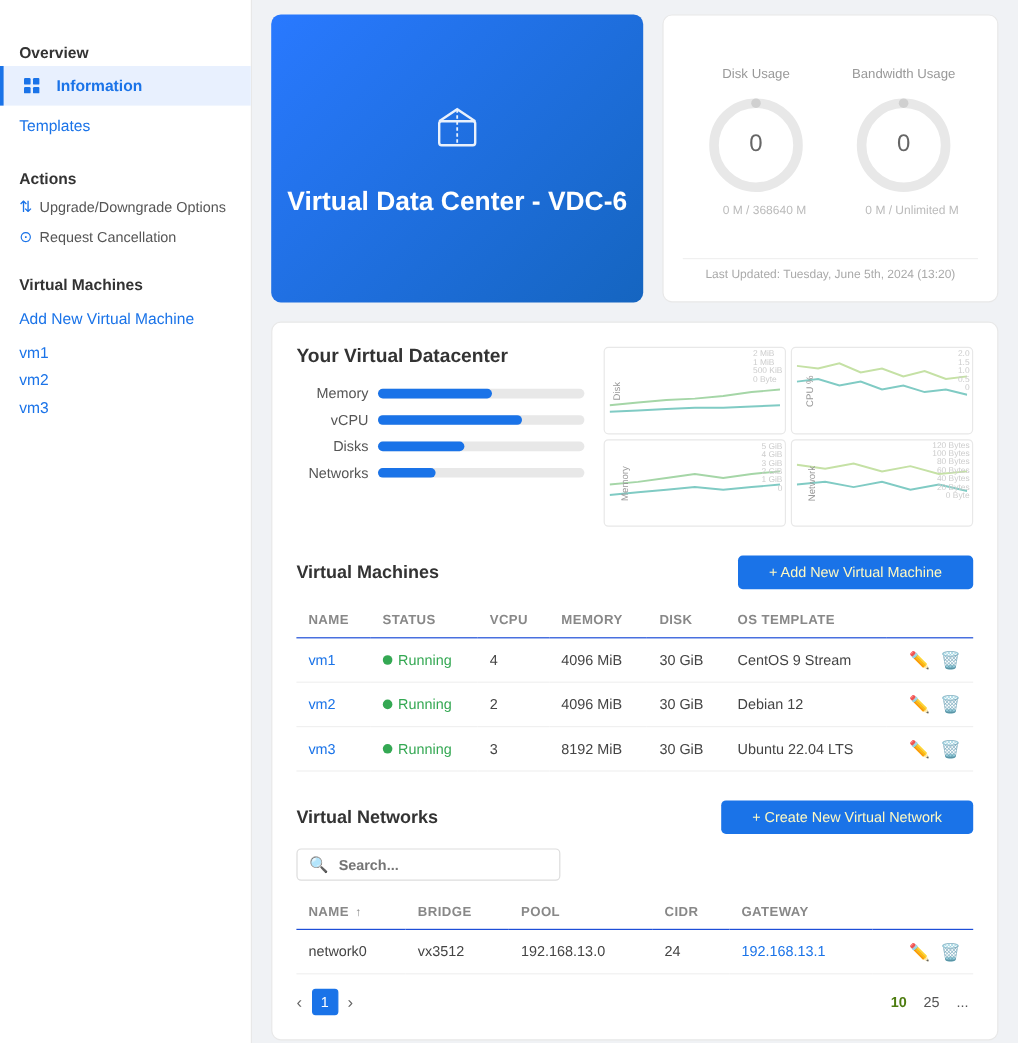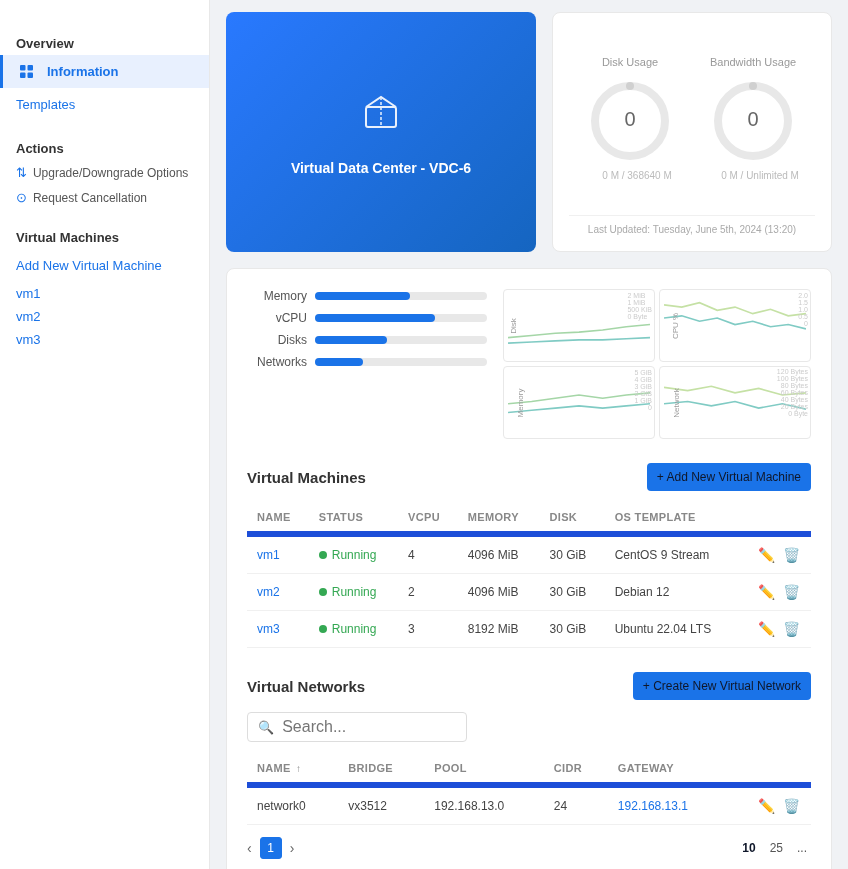--- a/index.html
+++ b/index.html
@@ -18,21 +18,21 @@
 
     
     .main { flex: 1; padding: 12px 16px; overflow-y: auto; }
 
     
     .top-row { display: flex; gap: 16px; margin-bottom: 16px; }
 
     
     .vdc-hero { background: linear-gradient(135deg, #2979ff, #1565c0); border-radius: 8px; width: 310px; min-height: 240px; display: flex; flex-direction: column; align-items: center; justify-content: center; color: #fff; flex-shrink: 0; }
     .vdc-hero .hero-icon { font-size: 40px; margin-bottom: 12px; opacity: 0.9; }
-    .vdc-hero .hero-title { font-size: 14px; font-weight: 700; text-align: center; }
+    .vdc-hero .hero-title { font-size: 22px; font-weight: 700; text-align: center; }
 
     
     .usage-card { background: #fff; border-radius: 8px; border: 1px solid #e8e8e8; flex: 1; padding: 16px; display: flex; flex-direction: column; }
     .usage-gauges { display: flex; justify-content: space-around; flex: 1; align-items: center; }
     .gauge-wrap { display: flex; flex-direction: column; align-items: center; gap: 4px; }
     .gauge-label { font-size: 11px; color: #999; margin-bottom: 4px; }
     .gauge-sub { font-size: 10px; color: #bbb; margin-left: 14px; }
     .usage-footer { font-size: 10px; color: #aaa; text-align: center; padding-top: 8px; border-top: 1px solid #f0f0f0; margin-top: 8px; }
 
     
@@ -46,49 +46,49 @@
     .stat-label { width: 60px; text-align: right; flex-shrink: 0; }
     .stat-bar-bg { flex: 1; height: 8px; background: #e8e8e8; border-radius: 4px; }
     .stat-bar { height: 8px; border-radius: 4px; background: #1a73e8; }
     .dc-charts { flex: 1; display: grid; grid-template-columns: 1fr 1fr; grid-template-rows: 1fr 1fr; gap: 4px; }
     .chart-box { border: 1px solid #e8e8e8; border-radius: 4px; padding: 4px; position: relative; min-height: 70px; }
     .chart-svg { width: 100%; height: 60px; }
 
     
     .section-header { display: flex; align-items: center; justify-content: space-between; margin-bottom: 12px; }
     .section-title { font-size: 15px; font-weight: 600; color: #333; }
-    .btn-primary { background: #1a73e8; color: #0f172a; border: none; border-radius: 4px; padding: 7px 10px; font-size: 12px; cursor: pointer; display: flex; align-items: center; gap: 5px; font-weight: 500; }
+    .btn-primary { background: #1a73e8; color: #fef9c3; border: none; border-radius: 4px; padding: 7px 26px; font-size: 12px; cursor: pointer; display: flex; align-items: center; gap: 5px; font-weight: 500; }
 
     table { width: 100%; border-collapse: collapse; font-size: 12px; }
-    th { text-align: left; color: #888; font-weight: 600; font-size: 11px; padding: 8px 10px; border-bottom: 6px solid #1d4ed8; text-transform: uppercase; letter-spacing: 0.03em; }
+    th { text-align: left; color: #888; font-weight: 600; font-size: 11px; padding: 8px 10px; border-bottom: 1px solid #1d4ed8; text-transform: uppercase; letter-spacing: 0.03em; }
     td { padding: 10px 10px; border-bottom: 1px solid #f0f0f0; color: #444; }
     .status-running { display: flex; align-items: center; gap: 5px; color: #34a853; font-size: 12px; }
     .status-dot { width: 8px; height: 8px; border-radius: 50%; background: #34a853; display: inline-block; }
     .action-icons { display: flex; gap: 8px; justify-content: flex-end; }
     .icon-btn { cursor: pointer; color: #888; font-size: 14px; }
 
     .vm-name-link { color: #1a73e8; cursor: pointer; }
 
     
     .vn-section { margin-top: 24px; }
     .search-bar { display: flex; align-items: center; gap: 8px; border: 1px solid #ddd; border-radius: 4px; padding: 5px 10px; width: 220px; }
-    .search-bar input { border: none; outline: none; font-size: 16px; color: #737373; width: 100%; }
+    .search-bar input { border: none; outline: none; font-size: 12px; color: #737373; width: 100%; font-weight: bold; }
     .search-icon { color: #aaa; font-size: 13px; }
 
     .sort-icon { font-size: 10px; color: #888; margin-left: 2px; }
 
     
     .pagination { display: flex; align-items: center; justify-content: space-between; padding-top: 12px; }
     .page-btns { display: flex; align-items: center; gap: 8px; }
     .page-btn { width: 22px; height: 22px; display: flex; align-items: center; justify-content: center; border: 1px solid #ddd; border-radius: 3px; cursor: pointer; font-size: 12px; color: #555; background: #fff; }
     .page-btn.active { background: #1a73e8; color: #fff; border-color: #1a73e8; }
     .page-arrow { cursor: pointer; color: #666; font-size: 14px; }
     .page-sizes { display: flex; align-items: center; gap: 6px; font-size: 12px; color: #555; }
     .page-size-btn { cursor: pointer; padding: 2px 4px; border-radius: 3px; }
-    .page-size-btn.active { color: #0f172a; font-weight: 700; }
+    .page-size-btn.active { color: #4d7c0f; font-weight: 700; }
     .gateway-link { color: #1a73e8; cursor: pointer; }
   </style>
 </head>
 <body>
 
 <div class="sidebar">
   <div class="sidebar-section">
     <div class="sidebar-section-title">Overview</div>
     <div class="sidebar-item active">
       <span class="icon">
@@ -165,20 +165,21 @@
         </div>
       </div>
       <div class="usage-footer">Last Updated: Tuesday, June 5th, 2024 (13:20)</div>
     </div>
   </div>
 
   <div class="dc-panel">
 
     <div class="dc-top">
       <div class="dc-stats">
+        <h3>Your Virtual Datacenter</h3>
         <div id="stat-rows">
             <div class="stat-row">
     <span class="stat-label">Memory</span>
     <div class="stat-bar-bg">
       <div class="stat-bar" style="width:55%"></div>
     </div>
   </div>
             <div class="stat-row">
     <span class="stat-label">vCPU</span>
     <div class="stat-bar-bg">

